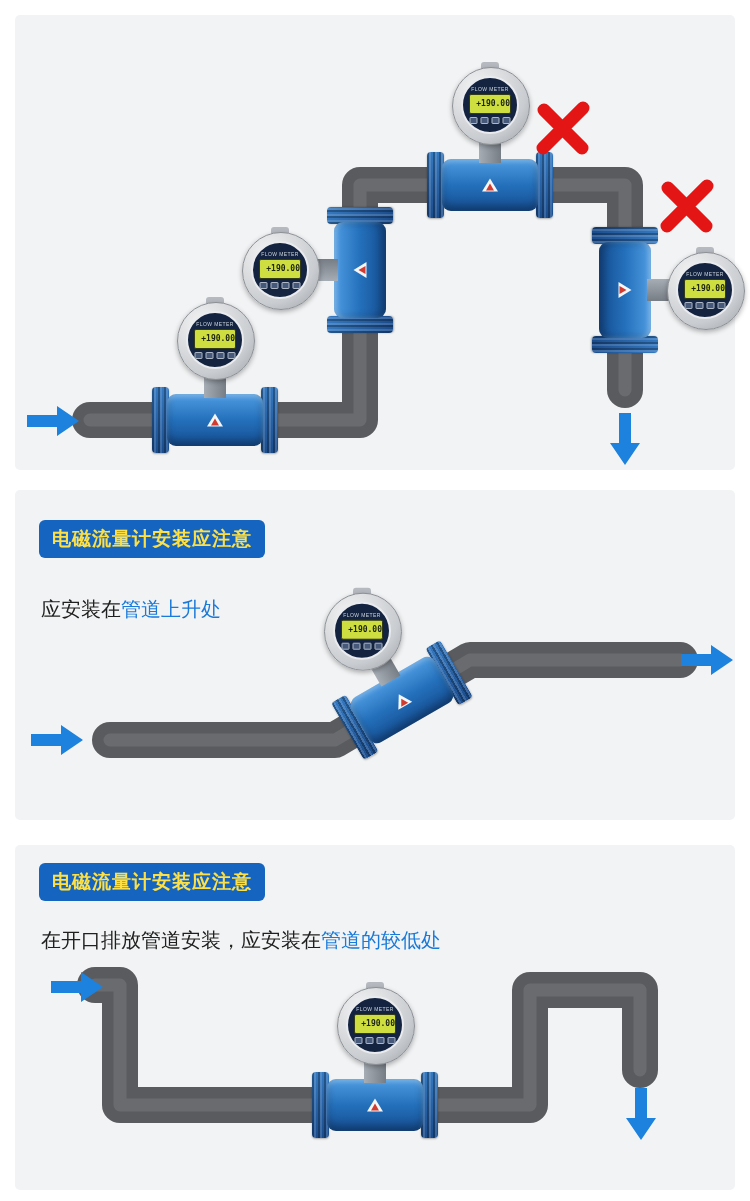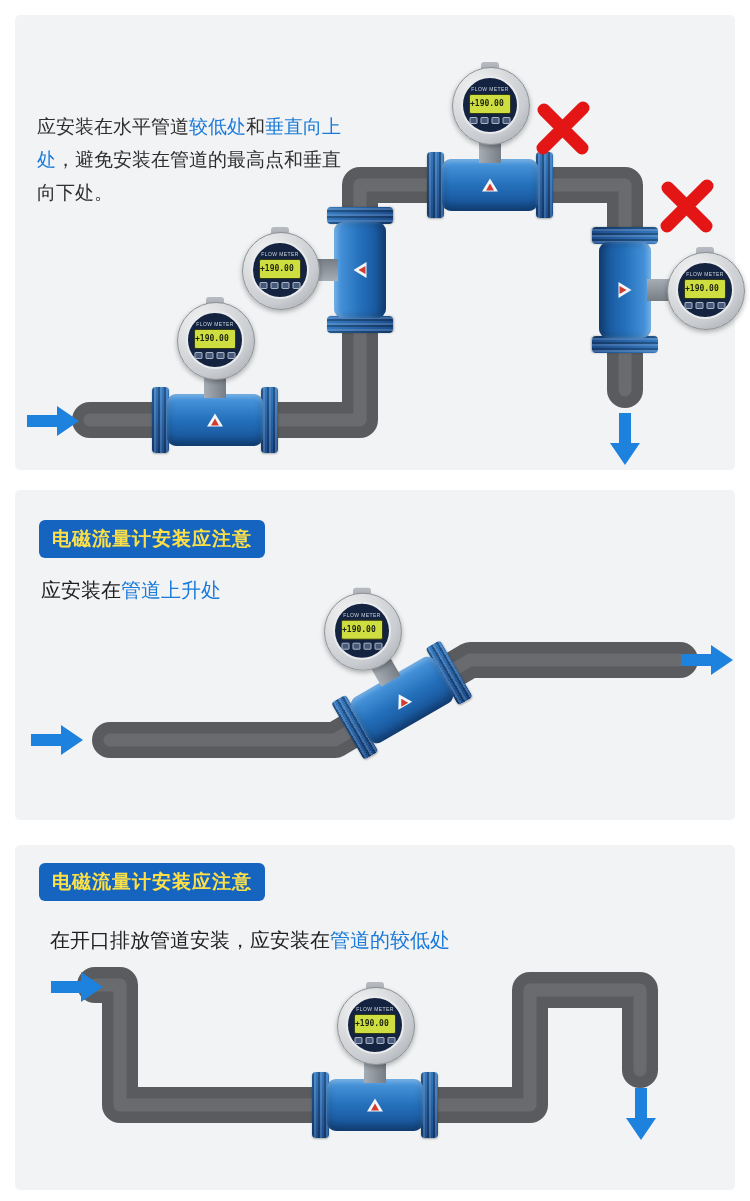--- a/index.html
+++ b/index.html
@@ -47,31 +47,30 @@
   .cap{position:absolute;left:50%;top:-5px;transform:translateX(-50%);width:18px;height:12px;border-radius:3px;background:#b6bac0;}
   .head-ring{position:absolute;left:0;top:0;width:76px;height:76px;border-radius:50%;
     background:radial-gradient(circle at 32% 28%,#f4f4f4,#c9ccd0 65%,#9b9fa5);
     border:1px solid #8d9196;box-shadow:0 2px 5px rgba(0,0,0,.3);}
   .head-face{position:absolute;left:9px;top:9px;width:58px;height:58px;border-radius:50%;
     background:#14233f;border:2px solid #e9ebee;box-sizing:border-box;}
   .brand{position:absolute;left:0;top:8px;width:100%;text-align:center;font-size:5px;letter-spacing:.4px;color:#c9d2dd;}
   .screen{position:absolute;left:50%;top:16px;transform:translateX(-50%);width:40px;height:18px;
     background:var(--lcd-yellow,#cedd3f);border:1px solid #333a16;border-radius:2px;
     font-family:"DejaVu Sans Mono",monospace;font-size:8px;font-weight:bold;color:#1c2410;
-    text-align:left;line-height:18px;overflow:hidden;}
+    text-align:right;line-height:18px;overflow:hidden;}
   .buttons{position:absolute;left:50%;top:39px;transform:translateX(-50%);display:flex;gap:3px;}
   .btn{width:6px;height:5px;background:#47597a;border:1px solid #aeb8c6;border-radius:1px;}
 </style>
 </head>
 <body>
 
 <div class="page">
 
   <section class="panel" id="panel1">
-    <p class="intro-text"><span>应安装在水平管道</span><span class="hl">较低处</span><span>和</span><span class="hl">垂直向上处</span><span>，避免安装在管道的最高点和垂直向下处。</span></p>
 
     <svg class="pipes" width="720" height="455" viewBox="0 0 720 455">
       <path class="pipe-path" d="M75 405 H345 V170 H610 V375"></path>
       <path class="pipe-sheen" d="M75 405 H345 V170 H610 V375"></path>
     </svg>
 
     <svg class="abs" style="left:12px;top:391px;" width="52" height="30" viewBox="0 0 52 30">
       <path class="arrow-shape" d="M0 9 H30 V0 L52 15 L30 30 V21 H0 Z"></path>
     </svg>
     <svg class="abs" style="left:595px;top:398px;" width="30" height="52" viewBox="0 0 30 52">
@@ -165,21 +164,21 @@
     <svg class="abs" style="left:519px;top:84px;" width="58" height="58" viewBox="0 0 58 58">
       <path class="cross-stroke" d="M10 11 L48 49 M49 9 L9 49"></path>
     </svg>
     <svg class="abs" style="left:643px;top:162px;" width="58" height="58" viewBox="0 0 58 58">
       <path class="cross-stroke" d="M10 11 L48 49 M49 9 L9 49"></path>
     </svg>
   </section>
 
   <section class="panel" id="panel2">
     <div class="badge" style="top:30px;">电磁流量计安装应注意</div>
-    <p class="caption" style="top:67px;"><span>应安装在</span><span class="hl">管道上升处</span></p>
+    <p class="caption" style="top:86px;"><span>应安装在</span><span class="hl">管道上升处</span></p>
 
     <svg class="pipes" width="720" height="330" viewBox="0 0 720 330">
       <path class="pipe-path" d="M95 250 H320 L455 170 H665"></path>
       <path class="pipe-sheen" d="M95 250 H320 L455 170 H665"></path>
     </svg>
 
     <svg class="abs" style="left:16px;top:235px;" width="52" height="30" viewBox="0 0 52 30">
       <path class="arrow-shape" d="M0 9 H30 V0 L52 15 L30 30 V21 H0 Z"></path>
     </svg>
     <svg class="abs" style="left:666px;top:155px;" width="52" height="30" viewBox="0 0 52 30">
@@ -203,21 +202,21 @@
               <span class="btn"></span>
               <span class="btn"></span>
           </div>
         </div>
       </div>
     </div>
   </section>
 
   <section class="panel" id="panel3">
     <div class="badge" style="top:18px;">电磁流量计安装应注意</div>
-    <p class="caption" style="top:62px;margin-left:9px;"><span>在开口排放管道安装，应安装在</span><span class="hl">管道的较低处</span></p>
+    <p class="caption" style="top:62px;"><span>在开口排放管道安装，应安装在</span><span class="hl">管道的较低处</span></p>
 
     <svg class="pipes" width="720" height="345" viewBox="0 0 720 345">
       <path class="pipe-path" d="M80 140 H105 V260 H515 V145 H625 V225"></path>
       <path class="pipe-sheen" d="M80 140 H105 V260 H515 V145 H625 V225"></path>
     </svg>
 
     <svg class="abs" style="left:36px;top:127px;" width="52" height="30" viewBox="0 0 52 30">
       <path class="arrow-shape" d="M0 9 H30 V0 L52 15 L30 30 V21 H0 Z"></path>
     </svg>
     <svg class="abs" style="left:611px;top:243px;" width="30" height="52" viewBox="0 0 30 52">

